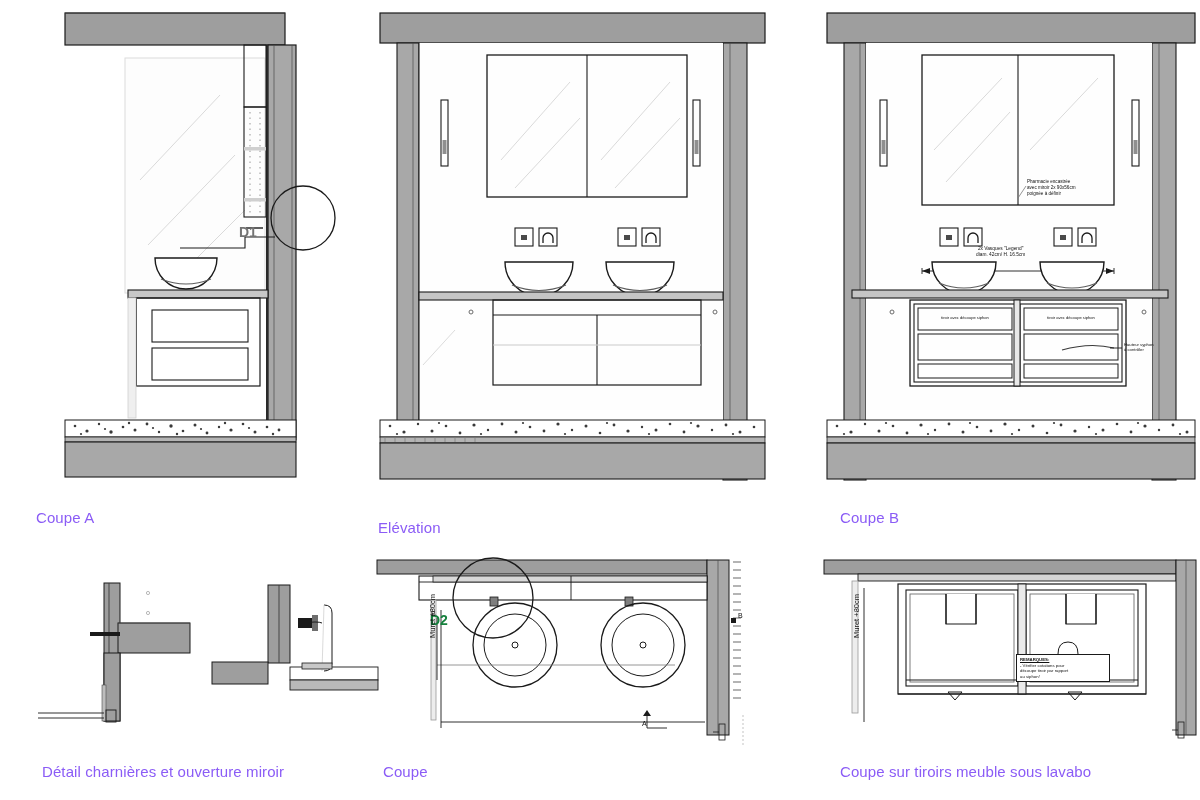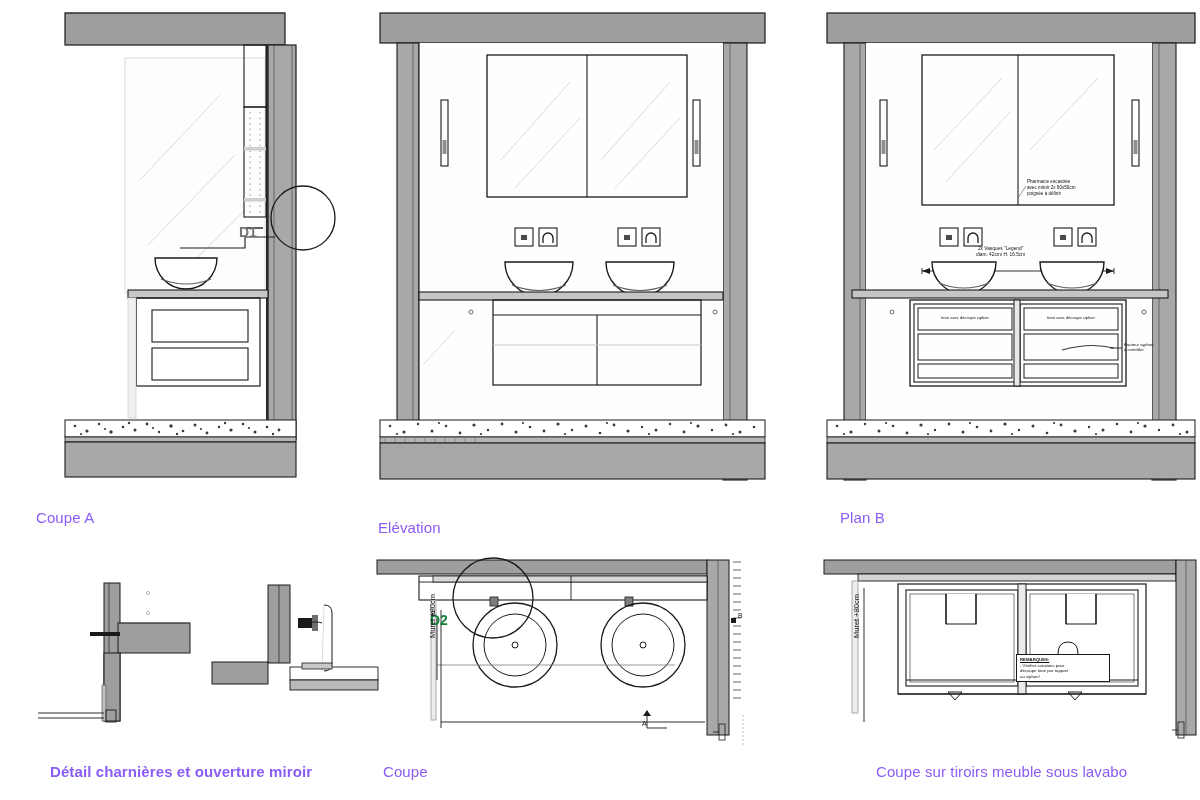--- a/index.html
+++ b/index.html
@@ -349,21 +349,21 @@
     </div>
 
     <div style="position:absolute; left:103px; top:315px; width:80px; font-size:4.1px; color:#111; font-family:'Liberation Sans',sans-serif; text-align:center; white-space:nowrap;">tiroir avec découpe siphon</div>
     <div style="position:absolute; left:209px; top:315px; width:80px; font-size:4.1px; color:#111; font-family:'Liberation Sans',sans-serif; text-align:center; white-space:nowrap;">tiroir avec découpe siphon</div>
 
     <div style="position:absolute; left:302px; top:342px; font-size:4.2px; line-height:5.4px; color:#111; font-family:'Liberation Sans',sans-serif; white-space:nowrap;">
       <div>Hauteur syphon</div>
       <div>à contrôler</div>
     </div>
   </div>
-  <div class="caption" style="left:840px; top:509px;">Plan B</div>
+  <div class="caption" style="left:840px; top:509px;">Coupe B</div>
 
   <div class="panel" style="left:30px; top:555px; width:350px; height:195px;">
     <svg width="350" height="195" viewBox="0 0 350 195">
 
       <rect x="74" y="28" width="16" height="138" fill="#9e9e9e" stroke="#1a1a1a" stroke-width="1"></rect>
       <line x1="79" y1="28" x2="79" y2="166" stroke="#3a3a3a" stroke-width="0.9"></line>
       <rect x="88" y="68" width="72" height="30" fill="#9e9e9e" stroke="#1a1a1a" stroke-width="1"></rect>
       <line x1="88" y1="68" x2="160" y2="68" stroke="#505050" stroke-width="0.8"></line>
       <rect x="60" y="77" width="30" height="4" fill="#1a1a1a"></rect>
       <rect x="74" y="98" width="16" height="68" fill="#9e9e9e" stroke="#1a1a1a" stroke-width="1"></rect>
@@ -382,21 +382,21 @@
 
       <path d="M268 63 h14 v10 h-14 z" fill="#1a1a1a"></path>
       <path d="M282 60 h6 v16 h-6 z" fill="#6e6e6e"></path>
       <path d="M272 68 q16 -2 20 0" fill="none" stroke="#1a1a1a" stroke-width="1"></path>
 
       <path d="M294 50 q8 0 8 8 v50 q0 8 -8 8" fill="#ffffff" stroke="#1a1a1a" stroke-width="1"></path>
       <path d="M294 50 l-2 66" fill="none" stroke="#d0d0d0" stroke-width="0.8"></path>
       <rect x="272" y="108" width="30" height="6" fill="#c8c8c8" stroke="#1a1a1a" stroke-width="0.8"></rect>
     </svg>
   </div>
-  <div class="caption" style="left:50px; top:763px;font-weight:bold;">Détail charnières et ouverture miroir</div>
+  <div class="caption" style="left:42px; top:763px;">Détail charnières et ouverture miroir</div>
 
   <div class="panel" style="left:375px; top:550px; width:400px; height:200px;">
     <svg width="400" height="200" viewBox="0 0 400 200">
 
       <rect x="2" y="10" width="330" height="14" fill="#9e9e9e" stroke="#1a1a1a" stroke-width="1"></rect>
 
       <rect x="332" y="10" width="22" height="175" fill="#a8a8a8" stroke="#1a1a1a" stroke-width="1"></rect>
       <line x1="343" y1="10" x2="343" y2="185" stroke="#4c4c4c" stroke-width="0.7"></line>
 
       <g stroke="#2a2a2a" stroke-width="0.7">
@@ -508,15 +508,15 @@
       <line x1="350" y1="180" x2="356" y2="180" stroke="#1a1a1a" stroke-width="0.8"></line>
     </svg>
     <div style="position:absolute; left:30px; top:88px; font-size:7.5px; color:#111; font-family:'Liberation Sans',sans-serif; transform:rotate(-90deg); transform-origin:left top; white-space:nowrap;">Muret +80cm</div>
     <div style="position:absolute; left:194px; top:104px; width:86px; border:0.8px solid #1a1a1a; background:#ffffff; padding:2px 3px; font-size:4.3px; line-height:5.6px; color:#111; font-family:'Liberation Sans',sans-serif;">
       <div style="text-decoration:underline; font-weight:700;">REMARQUES:</div>
       <div>- Vérifier cotations pour</div>
       <div>découpe tiroir par rapport</div>
       <div>au siphon!</div>
     </div>
   </div>
-  <div class="caption" style="left:840px; top:763px;margin-left:36px;">Coupe sur tiroirs meuble sous lavabo</div>
+  <div class="caption" style="left:840px; top:763px;">Coupe sur tiroirs meuble sous lavabo</div>
 
 </div>
 
 </body></html>

